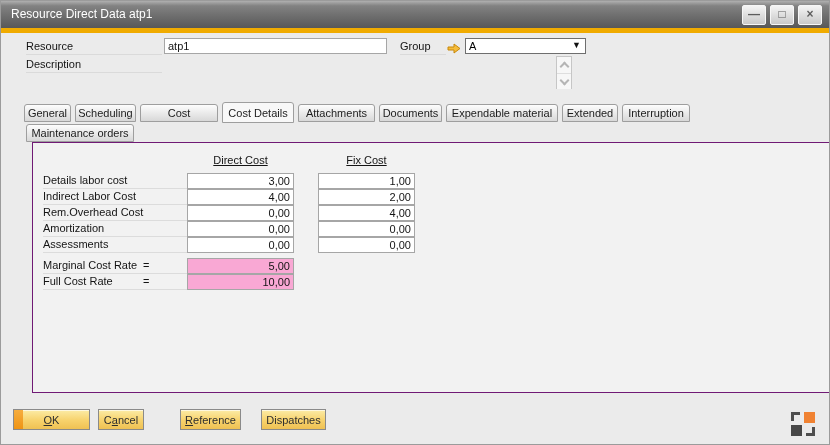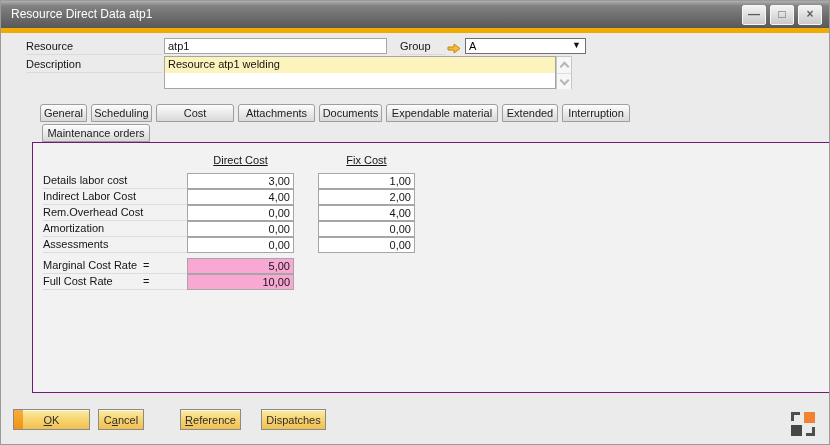--- a/index.html
+++ b/index.html
@@ -36,21 +36,21 @@
   .desc-line1 { height:16px; background:#fcf3bd; font-size:11px; padding:1px 3px 0; box-sizing:border-box; color:#141414; }
   .desc-sb { position:absolute; left:555px; top:55px; width:16px; height:33px;
              border:1px solid #c6c6c6; background:#f3f3f3; box-sizing:border-box; }
   .sb-btn { position:relative; width:100%; height:50%; background:#f7f7f7; border-bottom:1px solid #dedede; }
   .sb-btn:last-child { border-bottom:none; }
   .chev { position:absolute; left:4px; width:5px; height:5px; }
   .chev.up   { top:6px; border-left:2px solid #b5b5b5; border-top:2px solid #b5b5b5; transform:rotate(45deg); }
   .chev.down { top:3px; border-right:2px solid #b5b5b5; border-bottom:2px solid #b5b5b5; transform:rotate(45deg); }
 
   
-  .tabrow { position:absolute; display:flex;margin-left:16px; }
+  .tabrow { position:absolute; display:flex; }
   .tabrow1 { left:23px; top:103px; }
   .tabrow2 { left:25px; top:123px; }
   .tab { height:18px; line-height:17px; text-align:center; font-size:11px; color:#1c1c1c;
          background:linear-gradient(180deg,#fdfdfd,#d8d8d8); border:1px solid #9e9e9e;
          border-radius:3px 3px 0 0; margin-right:4px; box-sizing:border-box; cursor:default; }
   .tab.active { height:21px; margin-top:-2px; line-height:20px; background:#f8f8f8; z-index:2; }
 
   
   .pane { position:absolute; left:31px; top:141px; width:806px; height:251px;
           background:#f2f2f2; border:1px solid #701a75; box-sizing:border-box; }
@@ -98,36 +98,34 @@
     <svg width="14" height="11" viewBox="0 0 14 11">
       <path d="M1 4 H7 V1 L13 5.5 L7 10 V7 H1 Z" fill="#f5bc3a" stroke="#c8880a" stroke-width="1"></path>
     </svg>
   </span>
   <div class="combo">
     <span class="val">A</span>
     <span class="caret">▼</span>
   </div>
 
   <div class="lbl" style="left:25px; top:57px; width:136px;">Description</div>
-  <div class="desc">
-    <div class="desc-line1">Resource atp1 welding</div>
-  </div>
   <div class="desc-sb">
     <div class="sb-btn">
         <span class="chev up"></span>
       </div>
     <div class="sb-btn">
         <span class="chev down"></span>
       </div>
   </div>
 
   <div class="tabrow tabrow1">
     <div class="tab" style="width:47px">General</div>
     <div class="tab" style="width:61px">Scheduling</div>
     <div class="tab" style="width:78px">Cost</div>
+    <div class="tab active" style="width:72px">Cost Details</div>
     <div class="tab" style="width:77px">Attachments</div>
     <div class="tab" style="width:63px">Documents</div>
     <div class="tab" style="width:112px">Expendable material</div>
     <div class="tab" style="width:56px">Extended</div>
     <div class="tab" style="width:68px">Interruption</div>
   </div>
   <div class="tabrow tabrow2">
     <div class="tab" style="width:108px">Maintenance orders</div>
   </div>
 

